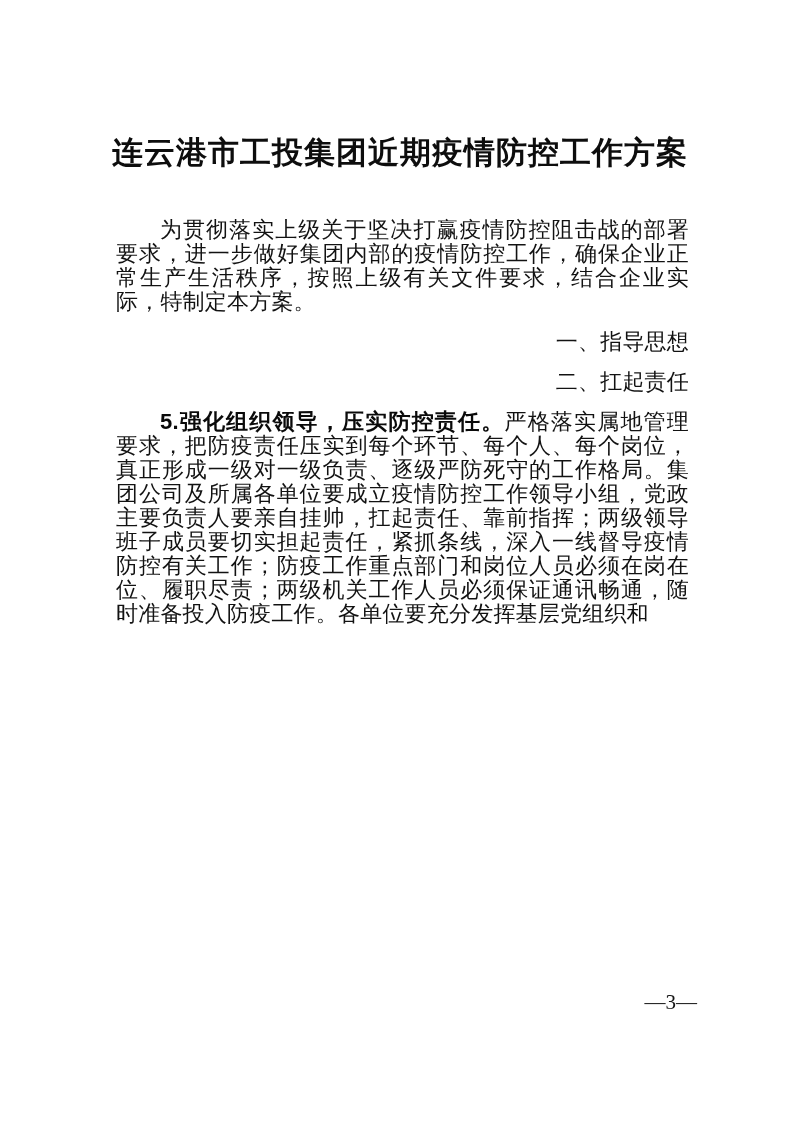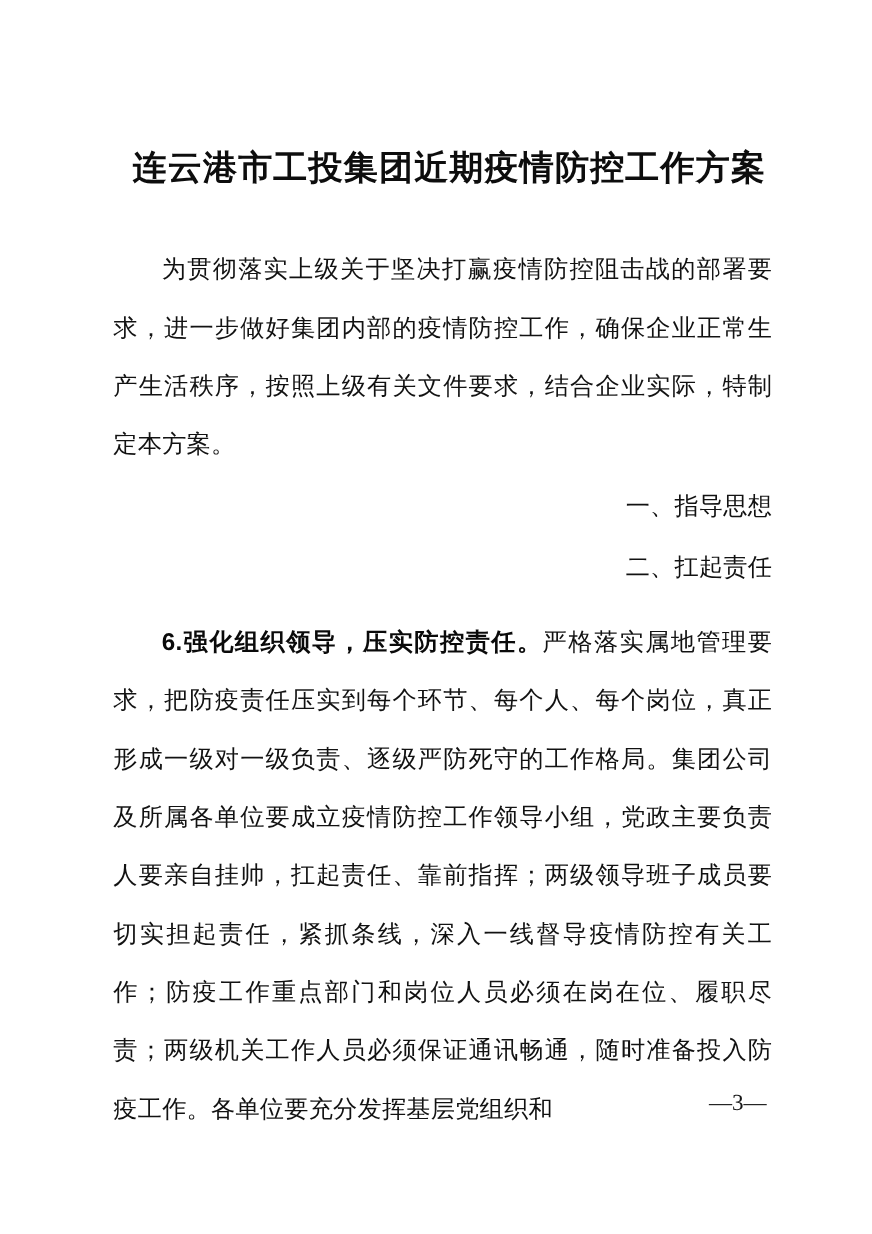--- a/index.html
+++ b/index.html
@@ -13,31 +13,30 @@
     height: 1122px;
     background: #ffffff;
     color: #111111;
     font-family: "Liberation Sans", "DejaVu Sans", sans-serif;
     overflow: hidden;
     box-sizing: border-box;
     padding: 132px 88px 0 100px;
   }
   .doc-title {
     margin: 0 0 44px 12px;
-    text-align: center;
     font-size: 31px;
     font-weight: 700;
     letter-spacing: 1px;
     color: #0d0d0d;
     white-space: nowrap;
   }
   .body-para, .section-heading {
-    margin: 3px;
+    margin: 16px;
     font-size: 22px;
-    line-height: 53px;
+    line-height: 24px;
     text-indent: 2em;
     text-align: justify;
     letter-spacing: 0.2px;
     color: #121212;
   }
   .section-heading {
     text-align: right;
   }
   .measure-para {
     margin-top: 15px;
@@ -63,17 +62,17 @@
 
   <h1 class="doc-title">连云港市工投集团近期疫情防控工作方案</h1>
 
   <p class="body-para">为贯彻落实上级关于坚决打赢疫情防控阻击战的部署要求，进一步做好集团内部的疫情防控工作，确保企业正常生产生活秩序，按照上级有关文件要求，结合企业实际，特制定本方案。</p>
 
   <p class="section-heading">一、指导思想</p>
 
 
   <p class="section-heading">二、扛起责任</p>
 
-  <p class="body-para measure-para"><span class="bold-lead">6.强化组织领导，压实防控责任。</span><span>严格落实属地管理要求，把防疫责任压实到每个环节、每个人、每个岗位，真正形成一级对一级负责、逐级严防死守的工作格局。集团公司及所属各单位要成立疫情防控工作领导小组，党政主要负责人要亲自挂帅，扛起责任、靠前指挥；两级领导班子成员要切实担起责任，紧抓条线，深入一线督导疫情防控有关工作；防疫工作重点部门和岗位人员必须在岗在位、履职尽责；两级机关工作人员必须保证通讯畅通，随时准备投入防疫工作。各单位要充分发挥基层党组织和</span></p>
+  <p class="body-para measure-para"><span class="bold-lead">5.强化组织领导，压实防控责任。</span><span>严格落实属地管理要求，把防疫责任压实到每个环节、每个人、每个岗位，真正形成一级对一级负责、逐级严防死守的工作格局。集团公司及所属各单位要成立疫情防控工作领导小组，党政主要负责人要亲自挂帅，扛起责任、靠前指挥；两级领导班子成员要切实担起责任，紧抓条线，深入一线督导疫情防控有关工作；防疫工作重点部门和岗位人员必须在岗在位、履职尽责；两级机关工作人员必须保证通讯畅通，随时准备投入防疫工作。各单位要充分发挥基层党组织和</span></p>
 
   <div class="page-number">—3—</div>
 
 </div>
 
 </body></html>

